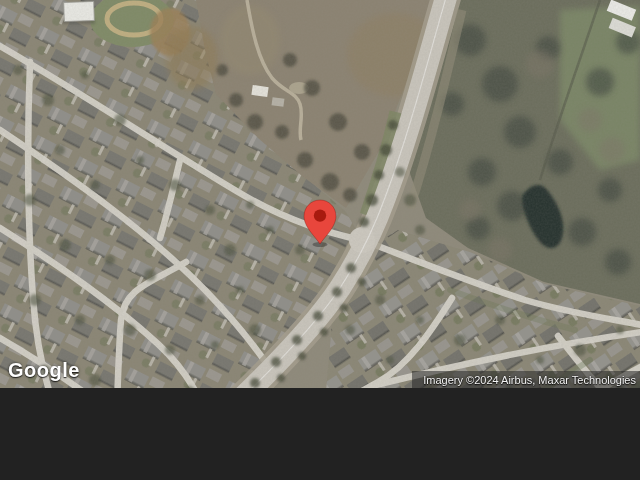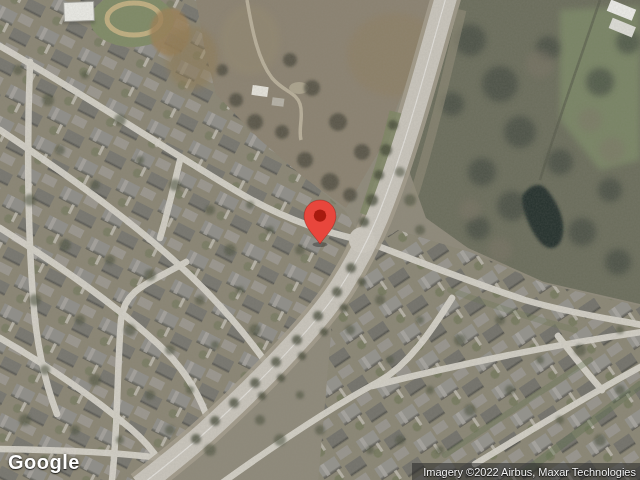--- a/index.html
+++ b/index.html
@@ -1,16 +1,16 @@
 <!DOCTYPE html>
 <html><head>
 <meta charset="utf-8">
 <style>
   html,body{margin:0;padding:0;background:#222;}
-  #app{position:relative;width:640px;height:480px;overflow:hidden;font-family:"Liberation Sans",sans-serif;user-select:none;}
+  #app{position:relative;width:640px;height:388px;overflow:hidden;font-family:"Liberation Sans",sans-serif;user-select:none;}
   #map-svg{position:absolute;left:0;top:0;width:640px;height:480px;display:block;}
   #marker-svg{position:absolute;left:303px;top:199px;width:34px;height:48px;display:block;}
   #google-logo{position:absolute;left:8px;bottom:6px;color:#fff;font-size:20px;font-weight:bold;letter-spacing:0.5px;
     text-shadow:0 1px 1px rgba(0,0,0,.7),0 0 3px rgba(0,0,0,.6);}
   #attr-scrim{position:absolute;right:0;bottom:0;width:228px;height:17px;background:rgba(40,40,40,.55);}
   #attribution{position:absolute;right:4px;bottom:2px;color:#f4f4f4;font-size:11px;
     text-shadow:0 0 2px rgba(0,0,0,.95),0 1px 1px rgba(0,0,0,.8);white-space:nowrap;}
 </style>
 </head>
 <body>
@@ -246,14 +246,14 @@
   </svg>
 
   <svg id="marker-svg" viewBox="0 0 34 48" xmlns="http://www.w3.org/2000/svg">
     <ellipse cx="17" cy="45.5" rx="7.5" ry="2.6" fill="rgba(0,0,0,0.30)"></ellipse>
     <path d="M17 1 C8 1 1 8.2 1 17.2 c0 6.6 4.6 13.3 8.6 18.3 3.2 4 5.6 6.8 7.4 9.5 1.8-2.7 4.2-5.5 7.4-9.5 4-5 8.6-11.7 8.6-18.3 C33 8.2 26 1 17 1 Z" stroke="rgba(120,20,12,0.45)" stroke-width="0.8" fill="#E8463C"></path>
     <circle cx="17" cy="16.6" r="6.2" fill="#A81A0F"></circle>
   </svg>
 
   <div id="attr-scrim"></div>
   <div id="google-logo">Google</div>
-  <div id="attribution">Imagery ©2022 Airbus, Maxar Technologies</div>
+  <div id="attribution">Imagery ©2024 Airbus, Maxar Technologies</div>
 </div>
 
 </body></html>

